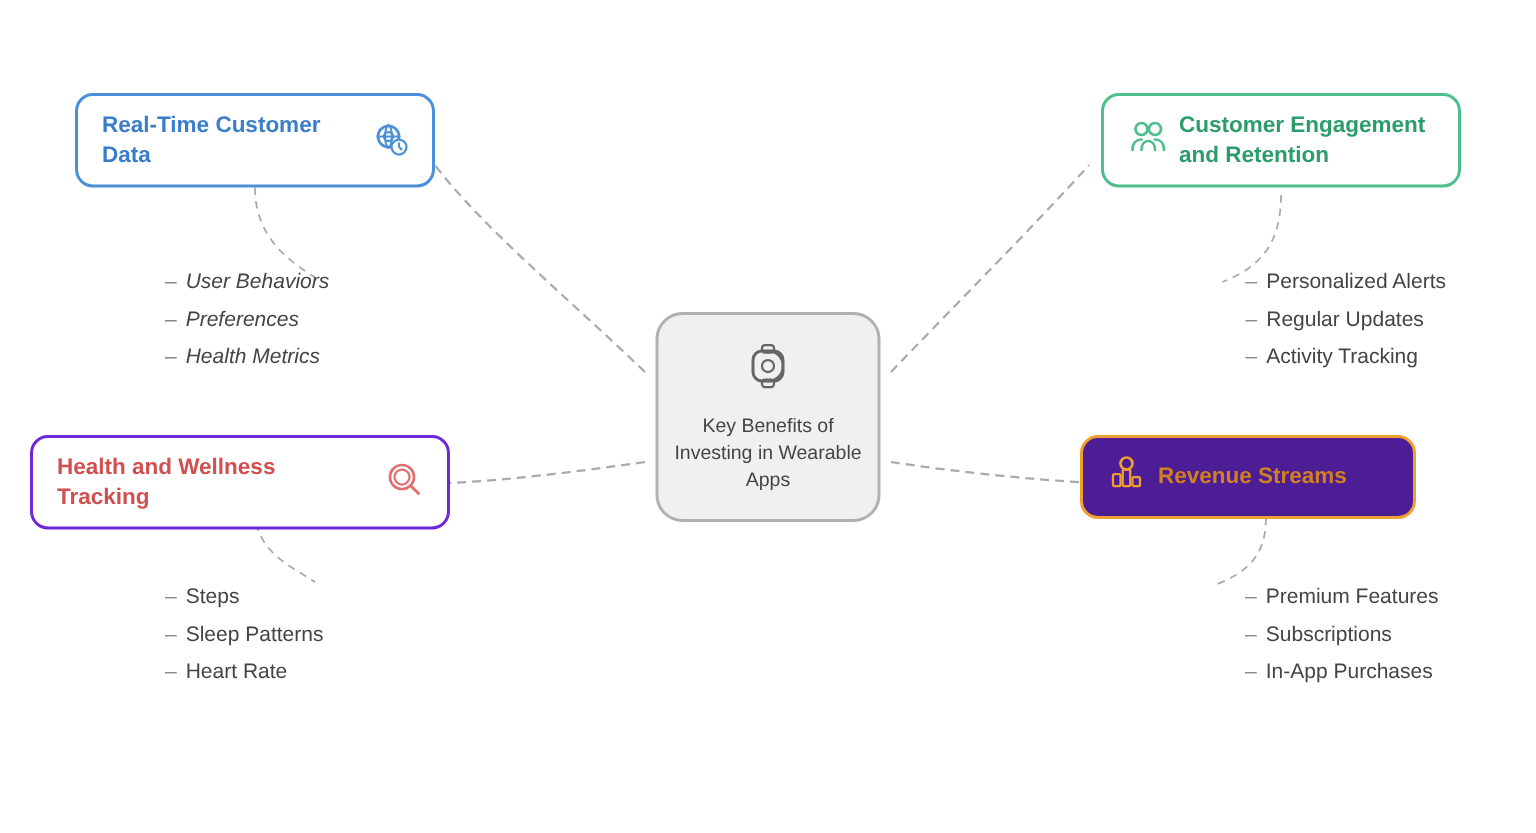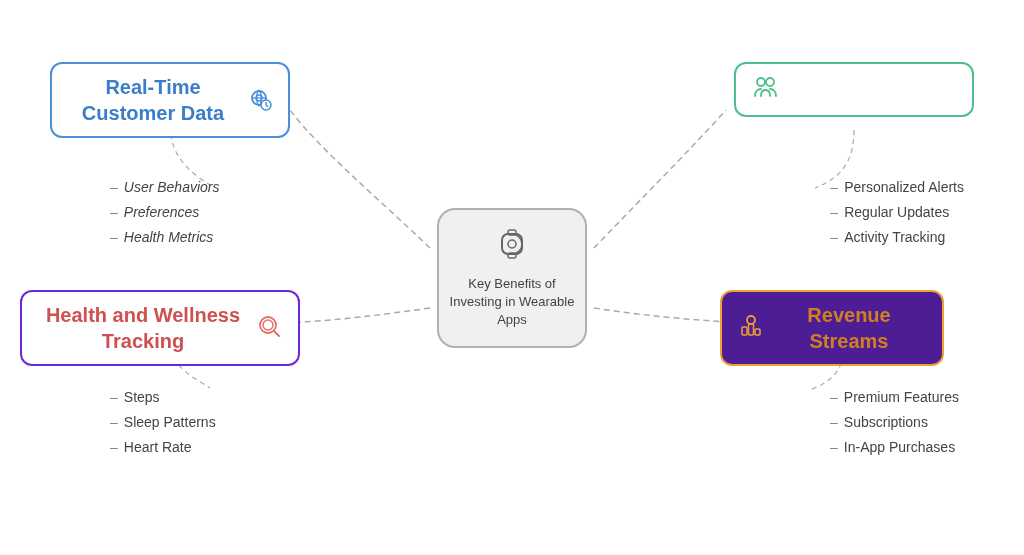--- a/index.html
+++ b/index.html
@@ -57,24 +57,23 @@
     .box-node {
       position: absolute;
       border-radius: 12px;
       padding: 10px 16px;
       display: flex;
       align-items: center;
       gap: 8px;
       z-index: 10;
     }
     .box-node .box-label {
-      font-size: 20px;
+      font-size: 15px;
       font-weight: 600;
       line-height: 1.3;
-      text-align: center;
     }
     .box-node .box-icon {
       font-size: 20px;
       flex-shrink: 0;
     }
     
     .node-rtcd {
       border: 2px solid #4a90d9;
       background: #fff;
       color: #3a7dc9;
@@ -239,20 +238,21 @@
   <div class="box-node node-cer">
     <div class="box-icon">
       <svg width="26" height="26" viewBox="0 0 26 26" fill="none">
         <circle cx="9" cy="8" r="4" stroke="#4dbf8a" stroke-width="1.8" fill="none"></circle>
         <circle cx="18" cy="8" r="4" stroke="#4dbf8a" stroke-width="1.8" fill="none"></circle>
         <path d="M 3 22 C 3 17 6 15 9 15" stroke="#4dbf8a" stroke-width="1.8" fill="none" stroke-linecap="round"></path>
         <path d="M 24 22 C 24 17 21 15 18 15" stroke="#4dbf8a" stroke-width="1.8" fill="none" stroke-linecap="round"></path>
         <path d="M 9 22 C 9 18 11 16 13.5 16 C 16 16 18 18 18 22" stroke="#4dbf8a" stroke-width="1.8" fill="none" stroke-linecap="round"></path>
       </svg>
     </div>
+    <div class="box-label">Customer Engagement and Retention</div>
   </div>
 
   <div class="sub-items sub-top-right">
     <div class="sub-item">
       <span>Personalized Alerts</span>
     </div>
     <div class="sub-item">
       <span>Regular Updates</span>
     </div>
     <div class="sub-item">

